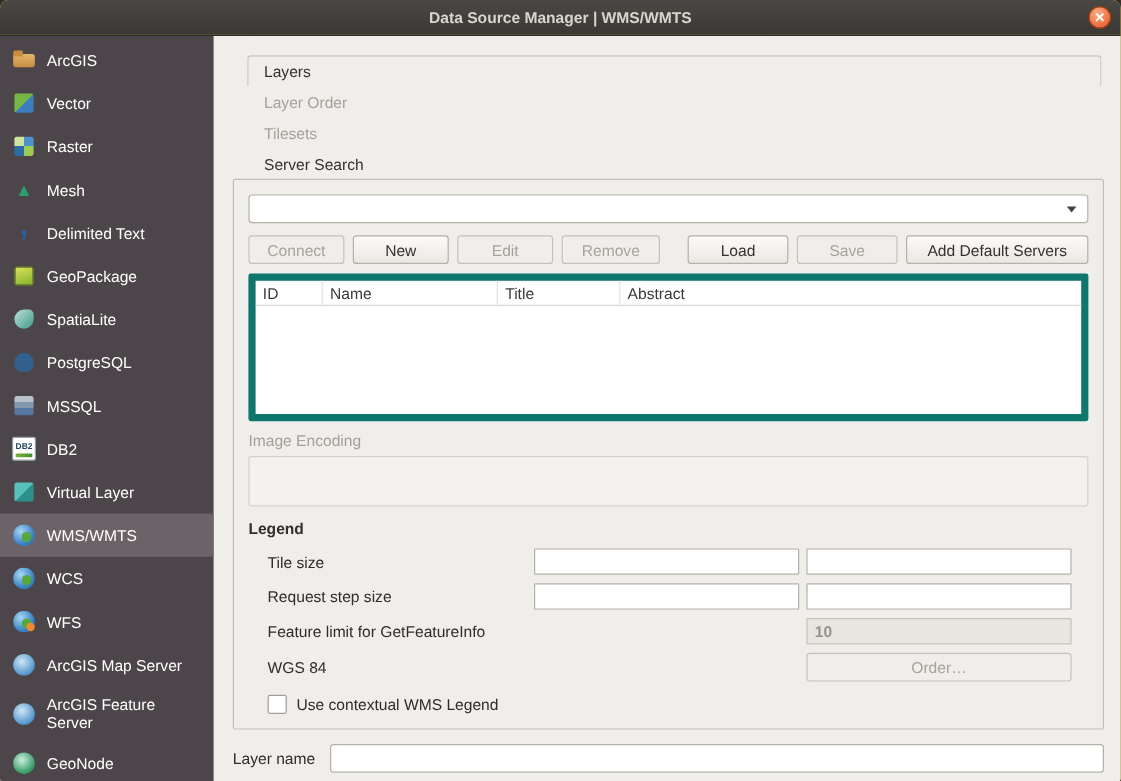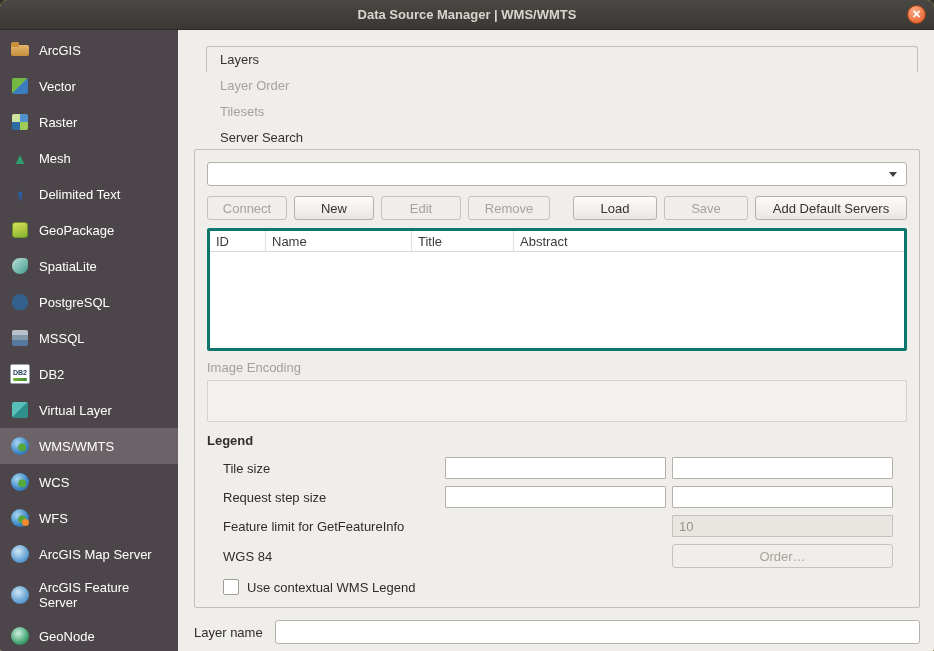--- a/index.html
+++ b/index.html
@@ -87,41 +87,41 @@
          border:1px solid #b5b1a9; border-radius:3px; font-size:13px; color:#34332f;
          font-family:Liberation Sans, sans-serif; display:inline-flex; align-items:center;
          justify-content:center; cursor:pointer; white-space:nowrap; }
   .btn.disabled { color:#a6a39c; background:#f0eeea; border-color:#c6c2bb; cursor:default; }
 
   .btn-row { display:flex; gap:7px; margin-top:10px; }
   .btn-connect,.btn-new,.btn-edit { width:80px; } .btn-remove { width:82px; }
   .btn-load { width:84px; margin-left:auto; } .btn-save { width:84px; }
   .btn-default { width:152px; }
 
-  .conn-table { margin-top:8px; border:3px solid #0f766e; border-radius:2px; background:#fff;
+  .conn-table { margin-top:8px; border:6px solid #0f766e; border-radius:2px; background:#fff;
                 height:123px; display:flex; flex-direction:column;text-align:center; }
   .thead { display:flex; height:21px; border-bottom:1px solid #dbd8d2; }
   .th { color:#3c3b38; padding:0 6px; border-right:1px solid #e3e0da; display:flex;
         align-items:center; cursor:pointer; }
   .th-id{ width:56px; } .th-name{ width:146px; } .th-title{ width:102px; }
   .th-abstract{ flex:1; border-right:none; }
   .tbody { flex:1; }
 
   .enc-label { margin-top:9px; color:#a3a099; }
   .enc-box { margin-top:5px; height:42px; background:#f3f1ee; border:1px solid #d5d2cc;
              border-radius:2px; }
 
   .opts-title { margin-top:11px; font-weight:bold; color:#302f2c; }
 
   .opt-grid { margin-top:9px; display:grid; grid-template-columns:1fr 221px 221px;
               gap:7px 6px; padding:0 14px 0 16px; align-items:center; }
   .opt-label { color:#2e2d2a; }
   .opt-input { height:22px; border:1px solid #b5b1a9; border-radius:1px; background:#fff;
                padding:0 6px; font-size:13px; font-family:"Liberation Sans", sans-serif;
-               width:100%; color:#2e2d2a; }
+               width:100%; color:#2e2d2a;font-weight:bold; }
   .opt-input.disabled { background:#e9e6e1; color:#96938c; border-color:#c6c2bb; }
   .col3 { grid-column:3; }
   .btn-change { grid-column:3; width:100%; }
 
   .chk-row { margin-top:11px; padding-left:16px; display:flex; align-items:center; gap:8px; }
   .checkbox { width:16px; height:16px; background:#fff; border:1px solid #a19e96;
               border-radius:2px; cursor:pointer; }
   .chk-label { color:#2e2d2a; }
 
   .layer-row { margin-top:12px; display:flex; align-items:center; gap:12px; }

